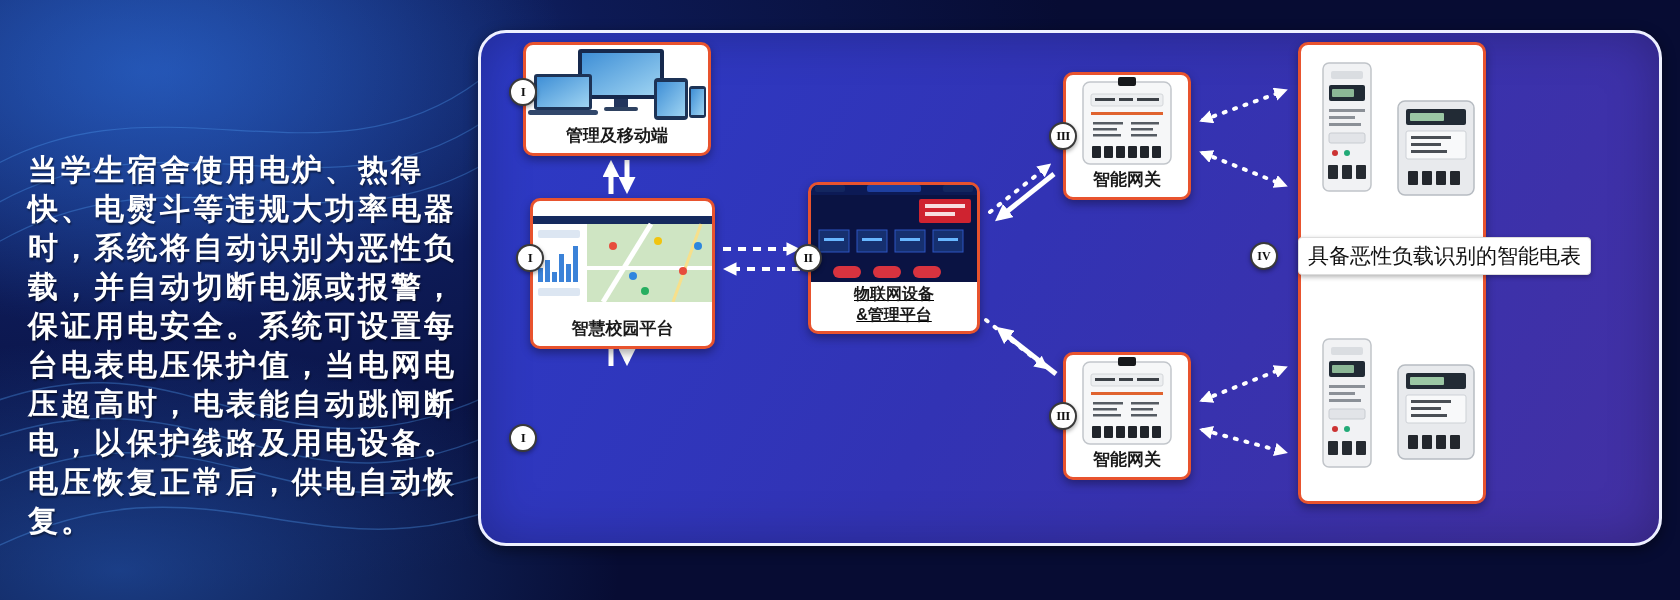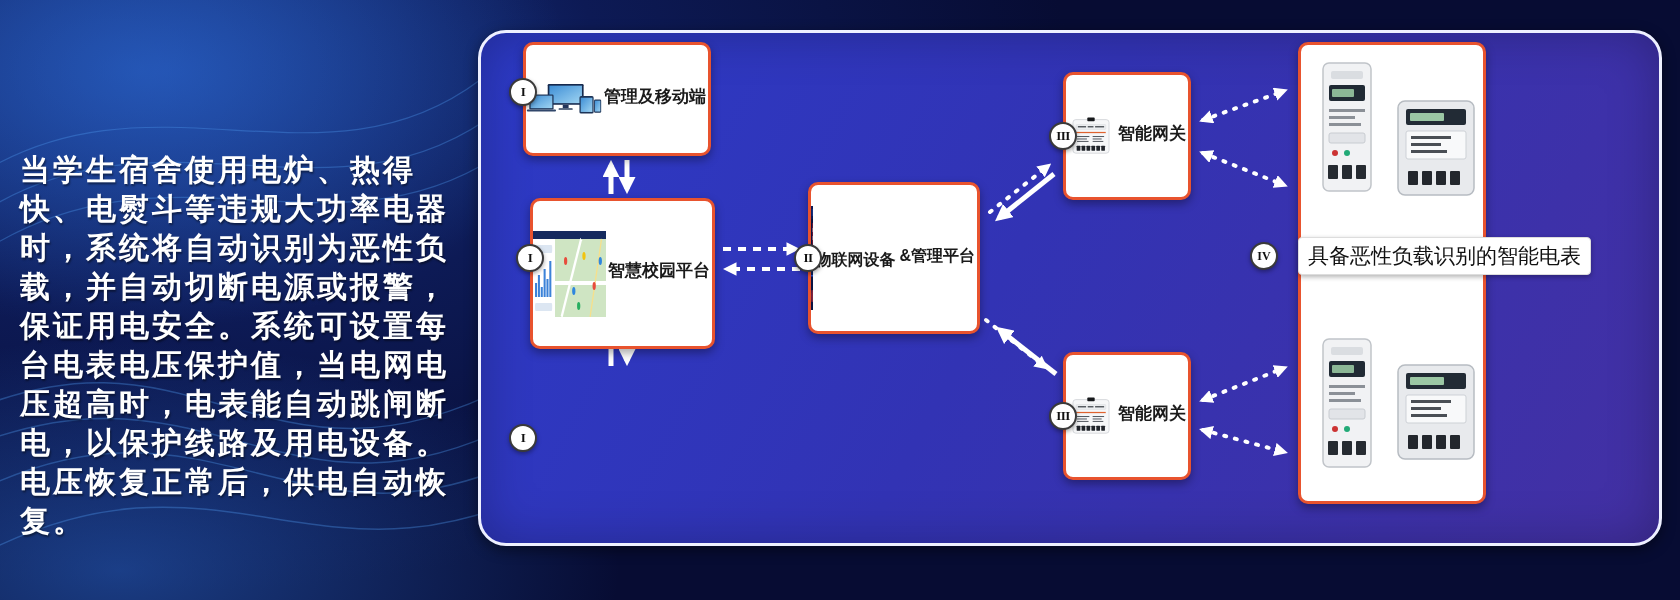--- a/index.html
+++ b/index.html
@@ -13,36 +13,36 @@
   
   .page-title { position:absolute; left:42px; top:16px; z-index:3;
         font-size:44px; font-weight:bold; color:#ffffff; letter-spacing:2px;
         text-shadow:3px 4px 3px rgba(0,0,0,0.55); }
   .overview-badge { position:absolute; left:48px; top:96px; z-index:3;
         width:184px; height:38px; border-radius:19px;
         background:linear-gradient(90deg,#ffa23c 0%,#ee5a28 100%);
         color:#fff; font-size:23px; font-weight:bold; letter-spacing:4px;
         display:flex; align-items:center; justify-content:center;
         box-shadow:0 3px 7px rgba(0,0,0,0.4); }
-  .description { position:absolute; left:20px; top:150px; width:450px; z-index:3;
+  .description { position:absolute; left:28px; top:150px; width:450px; z-index:3;
         font-size:30px; line-height:39px; letter-spacing:3px; color:#ffffff; font-weight:bold;
         text-shadow:1px 2px 2px rgba(0,0,0,0.45); }
 
   
   .panel { position:absolute; left:478px; top:30px; width:1184px; height:516px; z-index:1;
         border-radius:28px; border:3px solid #eef0ff;
         background:linear-gradient(118deg,#2c3ac6 0%,#3233b4 45%,#4330a3 100%);
         box-shadow: inset 0 0 50px rgba(0,0,0,0.25), 0 4px 14px rgba(0,0,0,0.45); }
 
   .arrows { position:absolute; left:0; top:0; z-index:2; pointer-events:none; }
 
   
   .node { position:absolute; z-index:3; background:#ffffff;
         border:3px solid #e8532e; border-radius:10px;
-        display:flex; flex-direction:row; align-items:center; overflow:hidden;
+        display:flex; flex-direction:column; align-items:center; overflow:hidden;
         box-shadow:0 4px 10px rgba(0,0,0,0.35); }
   .node .illus { flex:1; width:100%; display:flex; align-items:center; justify-content:center; overflow:hidden; }
   .node-label { font-size:17px; font-weight:bold; color:#1a1a1a; text-align:center;
         line-height:20px; padding:2px 2px 7px 2px; }
   .node-label.small { font-size:16px; line-height:19px; }
 
   .numeral { position:absolute; z-index:4; width:28px; height:28px; border-radius:50%;
         background:#ffffff; border:2px solid #3a3a3a; color:#111;
         font-family:"Liberation Serif", serif; font-size:13px; font-weight:bold;
         letter-spacing:-0.5px; display:flex; align-items:center; justify-content:center;
@@ -185,21 +185,21 @@
         <circle cx="165" cy="30" r="4" fill="#2e86de"></circle>
           <circle cx="112" cy="75" r="4" fill="#27ae60"></circle>
       </svg>
     </div>
     <div class="node-label">智慧校园平台</div>
   </div>
   <div class="numeral" style="left:516px; top:244px;">I</div>
 
   <div class="numeral" style="left:509px; top:424px;">I</div>
 
-  <div class="node" style="left:808px; top:182px; width:172px; height:152px;">
+  <div class="node" style="left:808px; top:182px; width:172px; height:152px;text-decoration:underline;">
     <div class="illus">
       <svg viewBox="0 0 166 104" width="166" height="104" preserveAspectRatio="none">
         <rect width="166" height="104" fill="#0a1343"></rect>
         <rect width="166" height="13" fill="#0c1a55"></rect>
         <rect x="56" y="3" width="54" height="7" rx="2" fill="#1e3fa0"></rect>
         <rect x="4" y="3" width="30" height="7" rx="2" fill="#13265f"></rect>
         <rect x="132" y="3" width="30" height="7" rx="2" fill="#13265f"></rect>
         <rect x="108" y="17" width="52" height="24" rx="2" fill="#cf2330"></rect>
         <g fill="#ffffff" opacity="0.85">
           <rect x="114" y="22" width="40" height="4"></rect>

